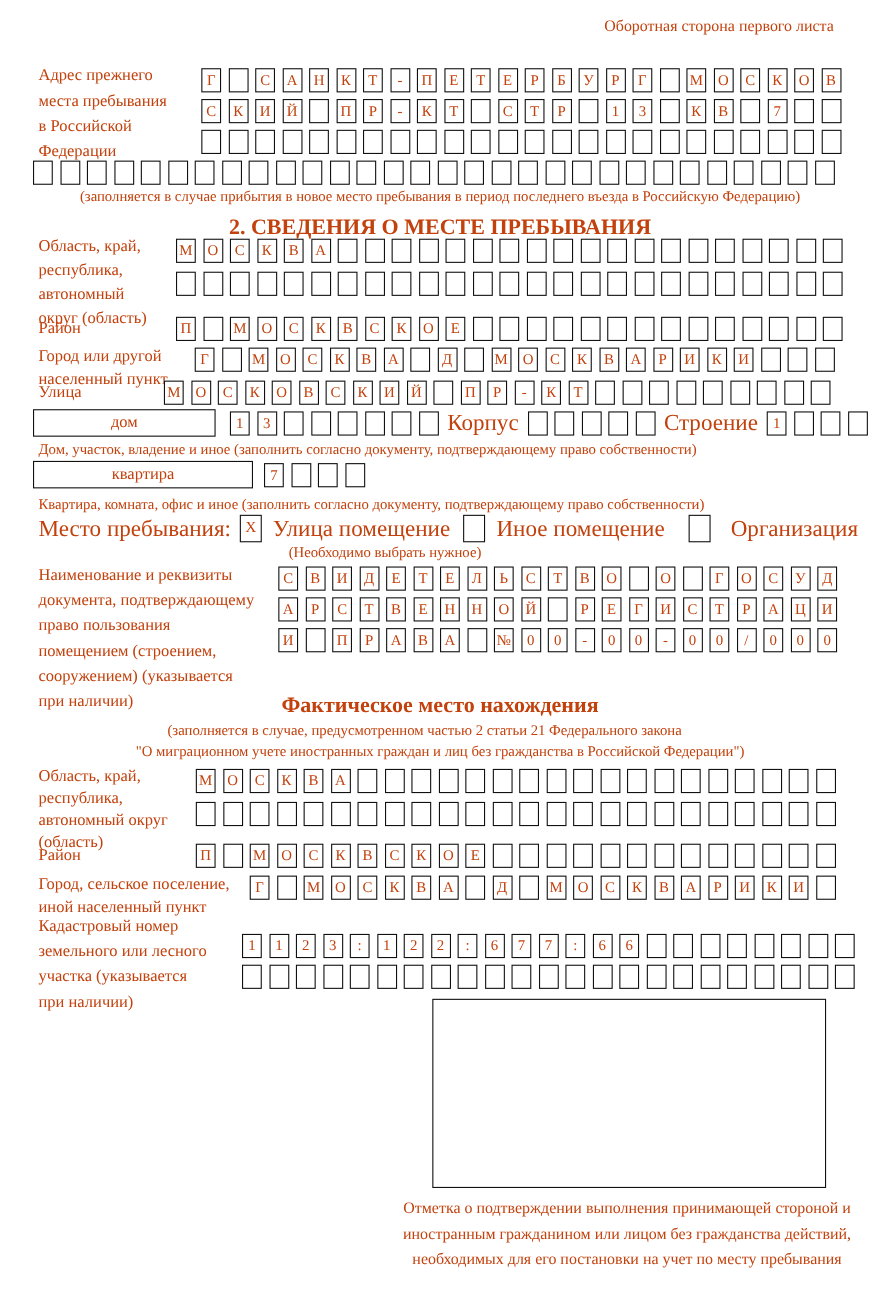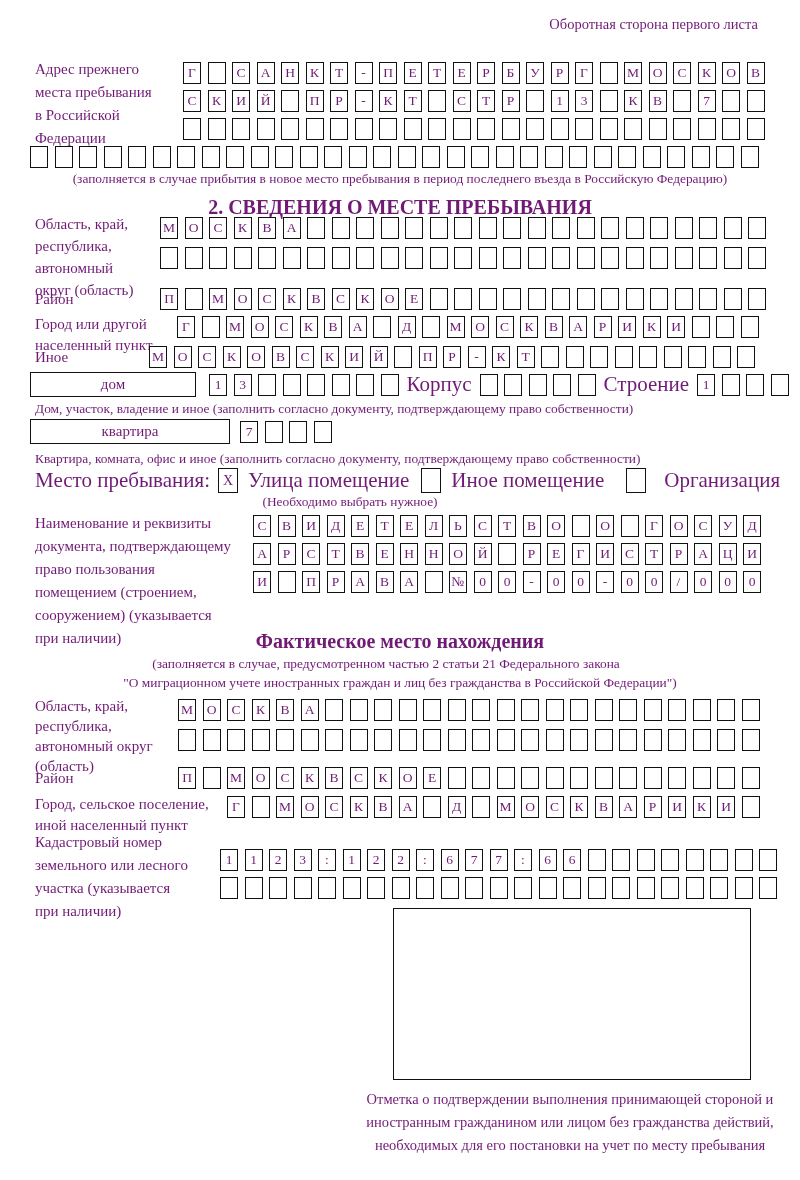--- a/index.html
+++ b/index.html
@@ -1,18 +1,18 @@
 <!DOCTYPE html>
 <html><head>
 <meta charset="utf-8">
 <style>
   html,body{margin:0;padding:0;background:#888;}
   .page{
     position:relative;width:800px;height:1180px;background:#fff;
-    font-family:"Liberation Serif","DejaVu Serif",serif;color:#701a75;
+    font-family:"Liberation Serif","DejaVu Serif",serif;color:#c2410c;
     margin:0 auto;overflow:hidden;
   }
   .abs{position:absolute;}
   .lbl{font-size:15px;line-height:23px;white-space:pre-line;}
   .lh20{line-height:20px;}
   .lh21{line-height:21px;}
   .lh22{line-height:22px;}
   .lh23{line-height:23px;}
   .note{font-size:13.4px;}
   .center{text-align:center;}
@@ -272,21 +272,21 @@
       <span class="cell">А</span>
       <span class="cell">Р</span>
       <span class="cell">И</span>
       <span class="cell">К</span>
       <span class="cell">И</span>
       <span class="cell"></span>
       <span class="cell"></span>
       <span class="cell"></span>
     </div>
 
-  <div class="abs lbl" style="left:35px;top:346px">Иное</div>
+  <div class="abs lbl" style="left:35px;top:346px">Улица</div>
   <div class="abs row" style="left:149px;top:346px">
       <span class="cell">М</span>
       <span class="cell">О</span>
       <span class="cell">С</span>
       <span class="cell">К</span>
       <span class="cell">О</span>
       <span class="cell">В</span>
       <span class="cell">С</span>
       <span class="cell">К</span>
       <span class="cell">И</span>

